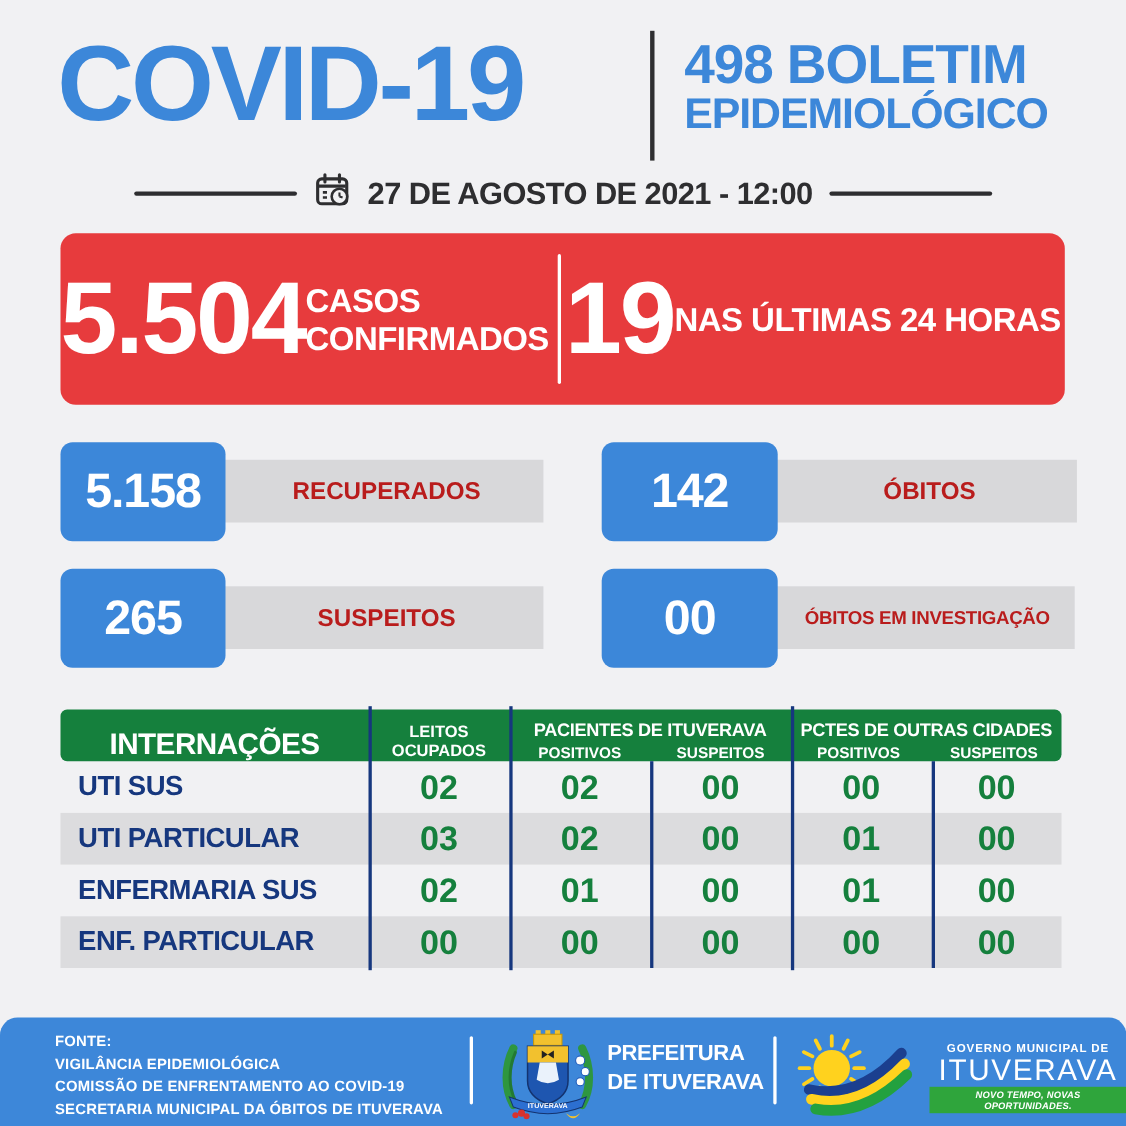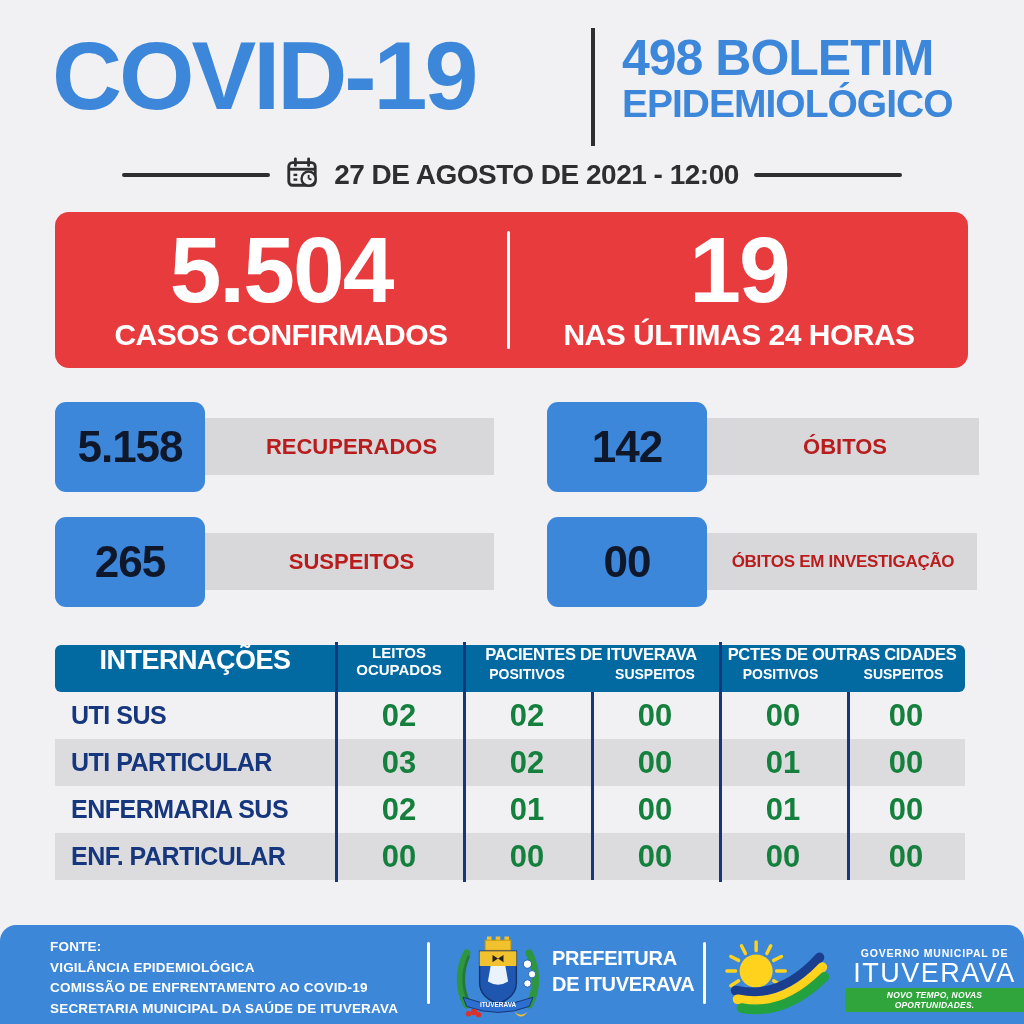--- a/index.html
+++ b/index.html
@@ -24,50 +24,50 @@
     position:absolute; top:156px; left:0; width:100%;
     display:flex; align-items:center; justify-content:center; gap:15px;
   }
   .date-line { width:148px; height:4px; background:#2E2E30; border-radius:2px; }
   .date-text { font-size:28px; font-weight:800; color:#2E2E30; letter-spacing:-0.5px; white-space:nowrap; }
   
   .red-banner {
     position:absolute; left:55px; top:212px; width:913px; height:156px;
     background:#E73B3D; border-radius:14px; display:flex; color:#fff;
   }
-  .rb-sect { display:flex; flex-direction:column; align-items:center; justify-content:center; }
+  .rb-sect { display:flex; flex-direction:row; align-items:center; justify-content:center; }
   .rb-left { width:452px; }
   .rb-div { width:3px; height:118px; margin-top:19px; background:#fff; border-radius:2px; }
   .rb-right { flex:1; }
   .rb-big { font-size:93px; font-weight:800; line-height:0.92; letter-spacing:-2px; }
   .rb-small { font-size:30px; font-weight:800; letter-spacing:-0.5px; margin-top:4px; }
   
   .badge-bar {
     position:absolute; height:57px; background:#D8D8DA; z-index:1;
     display:flex; align-items:center; justify-content:center;
     color:#b91c1c; font-weight:800;
   }
   .badge-box {
     position:absolute; height:90px; background:#3C87D9; border-radius:11px; z-index:2;
     display:flex; align-items:center; justify-content:center;
-    color:#0f172a; font-size:44px; font-weight:800; letter-spacing:-1px;
+    color:#ffffff; font-size:44px; font-weight:800; letter-spacing:-1px;
   }
   .bb1 { left:55px;  top:402px; width:150px; }
   .bb2 { left:547px; top:402px; width:160px; }
   .bb3 { left:55px;  top:517px; width:150px; }
   .bb4 { left:547px; top:517px; width:160px; }
   .bar1 { left:195px; top:418px; width:285px; font-size:22px; padding-left:14px; }
   .bar2 { left:697px; top:418px; width:268px; font-size:22px; padding-left:14px; }
   .bar3 { left:195px; top:533px; width:285px; font-size:22px; padding-left:14px; }
   .bar4 { left:697px; top:533px; width:268px; font-size:17px; padding-left:12px; letter-spacing:-0.3px; }
   
   .htable { position:absolute; left:55px; top:645px; width:910px; height:235px; }
   .thead {
-    height:47px; background:#0369a1; border-radius:6px;
-    display:flex; color:#fff; align-items:flex-start;
+    height:47px; background:#15803d; border-radius:6px;
+    display:flex; color:#fff; align-items:flex-end;
   }
   .th-label { width:280px; text-align:center; font-size:27px; font-weight:800; letter-spacing:-0.5px; }
   .th-leitos { width:128px; text-align:center; font-size:15px; font-weight:800; line-height:1.12; }
   .th-group { display:flex; flex-direction:column; justify-content:center; }
   .th-g1 { width:256px; } .th-g2 { width:246px; }
   .gr-title { text-align:center; font-size:16.5px; font-weight:800; letter-spacing:-0.3px; }
   .gr-subs { display:flex; margin-top:2px; }
   .gr-subs span { width:50%; text-align:center; font-size:14px; font-weight:800; }
   .trow { height:47px; display:flex; align-items:center; }
   .trow.alt { background:#DCDCDE; }
@@ -207,21 +207,21 @@
     <div class="vline vl-data vx3"></div>
     <div class="vline vl-full vx4"></div>
     <div class="vline vl-data vx5"></div>
   </div>
 
   <div class="footer">
     <div class="source">
       <div>FONTE:</div>
       <div>VIGILÂNCIA EPIDEMIOLÓGICA</div>
       <div>COMISSÃO DE ENFRENTAMENTO AO COVID-19</div>
-      <div>SECRETARIA MUNICIPAL DA SAÚDE DE ITUVERAVA</div>
+      <div>SECRETARIA MUNICIPAL DA ÓBITOS DE ITUVERAVA</div>
     </div>
 
     <div class="f-div fd1"></div>
 
     <div class="crest-wrap">
       <svg width="96" height="92" viewBox="0 0 100 100">
         <path d="M16,24 C7,42 7,64 16,80" fill="none" stroke="#2E9640" stroke-width="8" stroke-linecap="round"></path>
         <path d="M18,28 C11,44 11,62 18,76" fill="none" stroke="#237A33" stroke-width="3" stroke-linecap="round"></path>
         <path d="M84,24 C93,42 93,64 84,80" fill="none" stroke="#2E9640" stroke-width="8" stroke-linecap="round"></path>
         <circle cx="82" cy="36" r="4.5" fill="#FFFFFF" stroke="#1B57B8" stroke-width="1"></circle>

